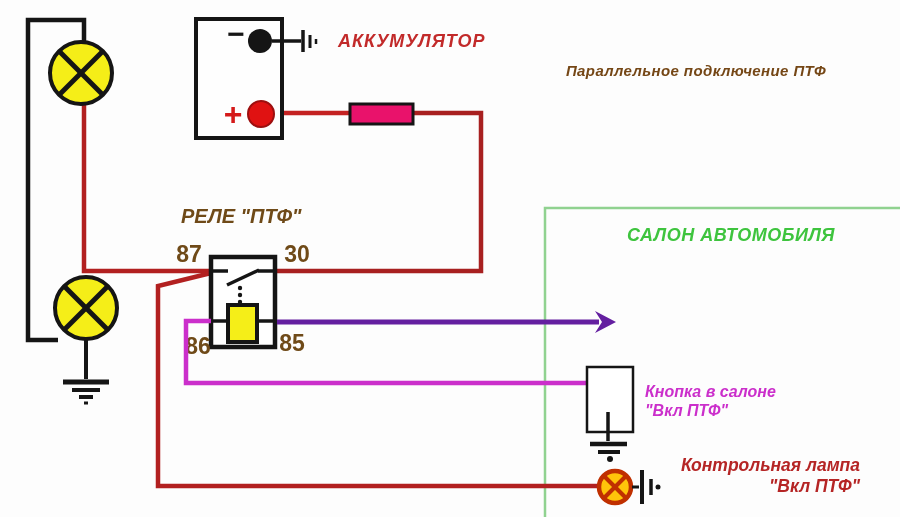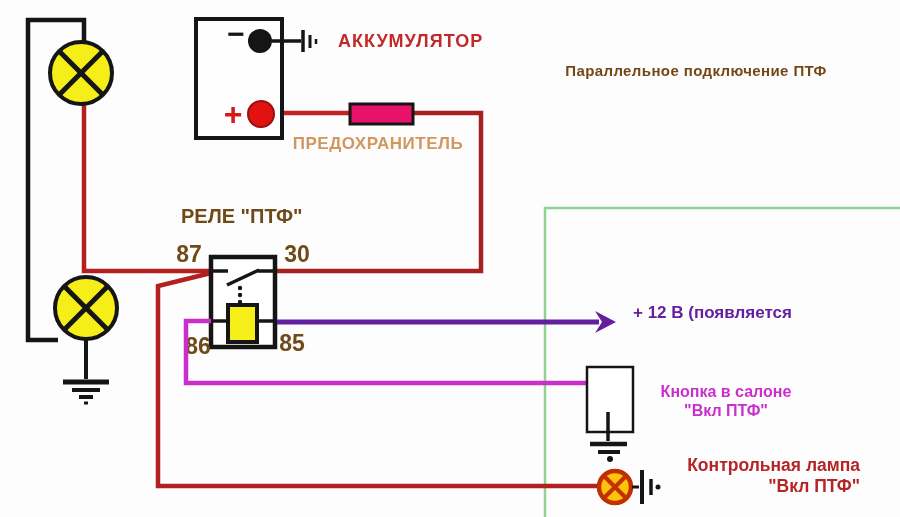--- a/index.html
+++ b/index.html
@@ -2,29 +2,29 @@
 <html><head>
 <meta charset="utf-8">
 <style>
   html,body{margin:0;padding:0;background:#ffffff;}
   .stage{
     position:relative;width:900px;height:517px;overflow:hidden;
     background:#fdfdfd;
     font-family:"Liberation Sans","DejaVu Sans",sans-serif;
   }
   .stage svg{position:absolute;left:0;top:0;}
-  .lbl{position:absolute;font-weight:bold;white-space:nowrap;}
+  .lbl{position:absolute;font-weight:bold;white-space:nowrap;font-style:italic;}
   .lbl .line{display:block;}
   .title{left:500px;top:62px;width:392px;text-align:center;font-size:15px;color:#754716;letter-spacing:.4px;}
   .battery-label{left:338px;top:31px;font-size:18px;color:#c22a2a;letter-spacing:1px;}
   .fuse-label{left:282px;top:133px;width:192px;text-align:center;font-size:17px;color:#d2975e;line-height:21px;letter-spacing:.5px;}
   .relay-label{left:181px;top:205px;font-size:20px;color:#6f4a18;}
   .salon-label{left:627px;top:225px;font-size:18px;color:#3ec43e;letter-spacing:.5px;}
   .ignition-label{left:633px;top:302px;font-size:17px;color:#641fa0;line-height:22px;}
-  .button-label{left:645px;top:382px;width:162px;text-align:center;font-size:16px;color:#cb2fcb;line-height:19px;}
+  .button-label{left:645px;top:382px;width:162px;font-size:16px;color:#cb2fcb;line-height:19px;}
   .indicator-label{left:666px;top:455px;width:194px;text-align:right;font-size:17.5px;color:#b52525;line-height:21px;}
   .pin-num{font:bold 23px "Liberation Sans","DejaVu Sans",sans-serif;fill:#6f4a18;}
   .pol{font-family:"Liberation Sans","DejaVu Sans",sans-serif;font-weight:bold;}
 </style>
 </head>
 <body>
 
 <div class="stage">
 
   <svg width="900" height="517" viewBox="0 0 900 517">
@@ -137,30 +137,31 @@
 
   <div class="lbl title">
     <span class="line">Параллельное подключение ПТФ</span>
   </div>
 
   <div class="lbl battery-label">
     <span class="line">АККУМУЛЯТОР</span>
   </div>
 
   <div class="lbl fuse-label">
-    <span class="line">ПРЕДОХРАНИТЕЛЬ</span>
   </div>
 
   <div class="lbl relay-label">
     <span class="line">РЕЛЕ "ПТФ"</span>
   </div>
 
+  <div class="lbl salon-label">
+    <span class="line">САЛОН АВТОМОБИЛЯ</span>
+  </div>
 
   <div class="lbl ignition-label">
-    <span class="line">+ 12 В (появляется</span>
   </div>
 
   <div class="lbl button-label">
     <span class="line">Кнопка в салоне</span>
     <span class="line">"Вкл ПТФ"</span>
   </div>
 
   <div class="lbl indicator-label">
     <span class="line">Контрольная лампа</span>
     <span class="line">"Вкл ПТФ"</span>

